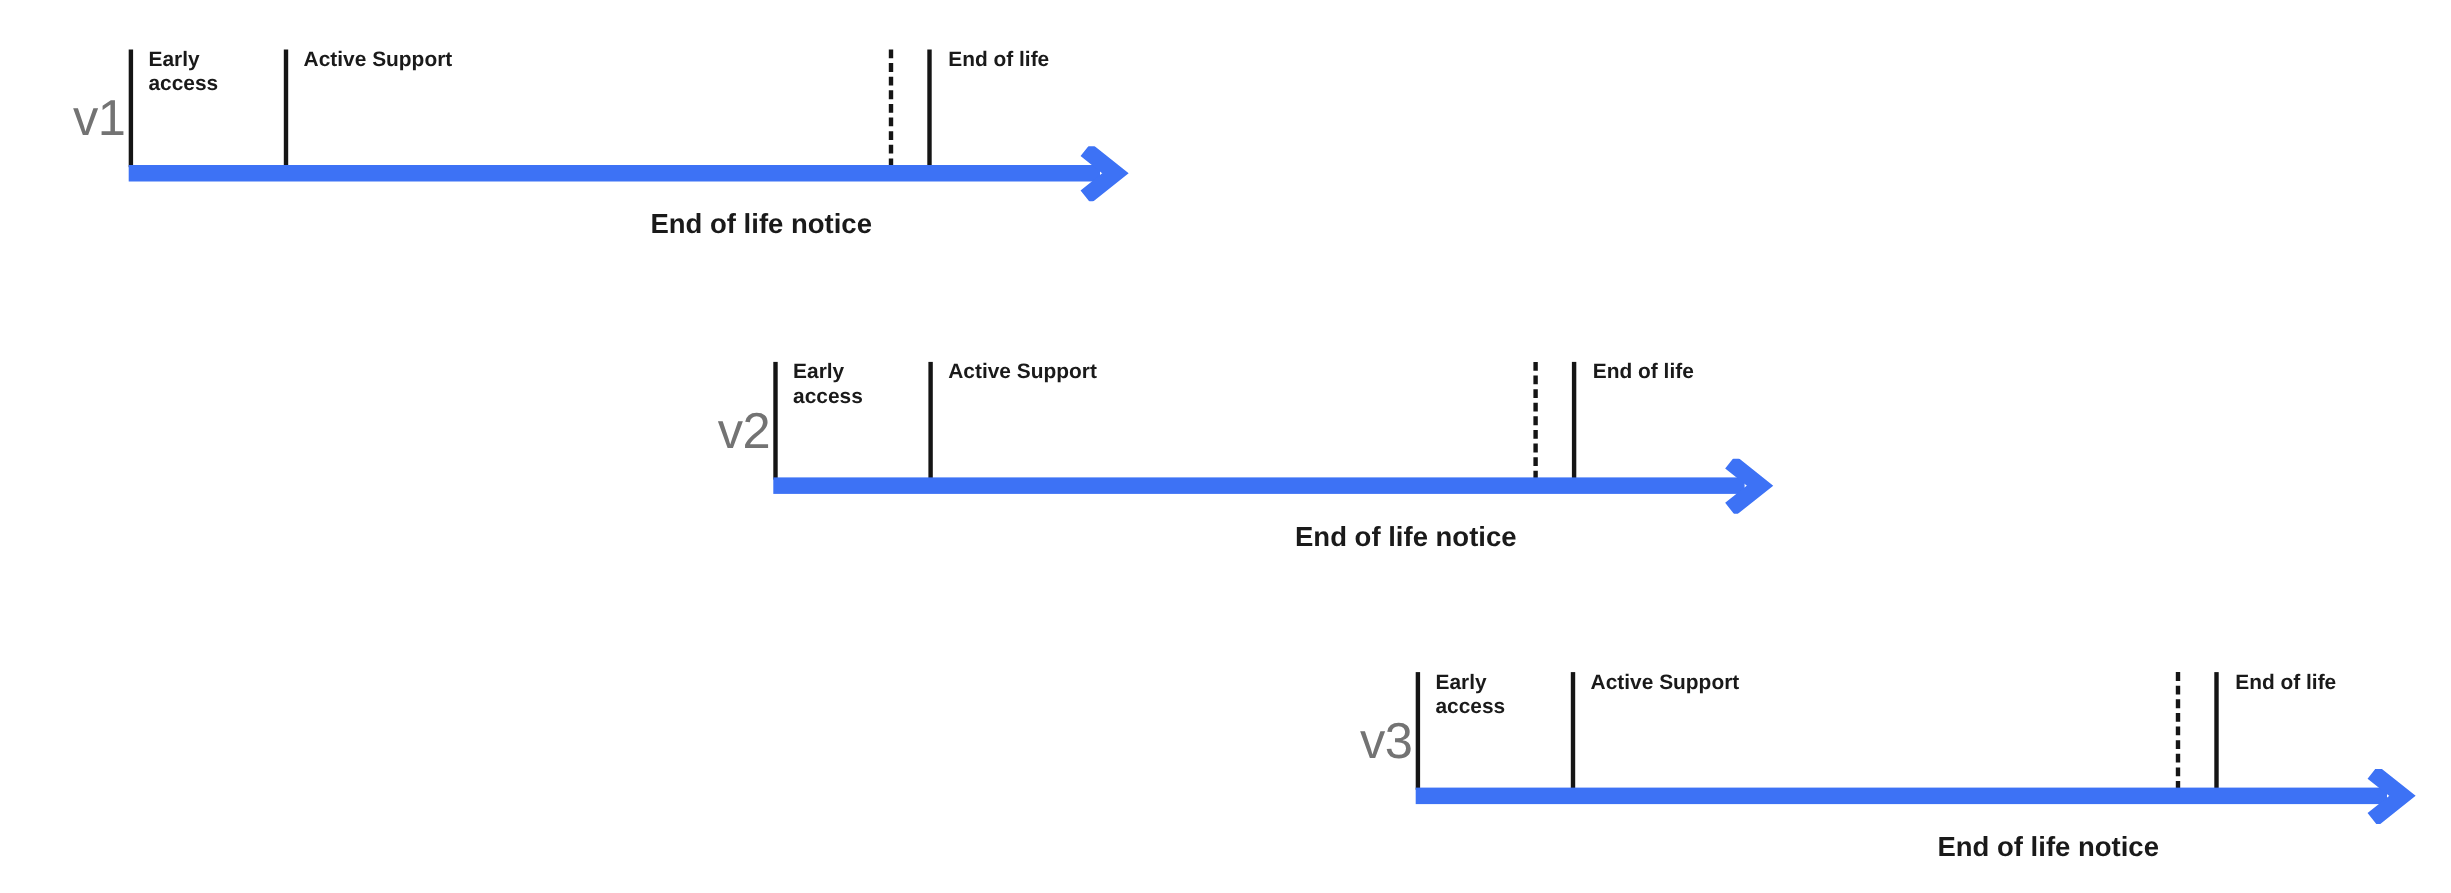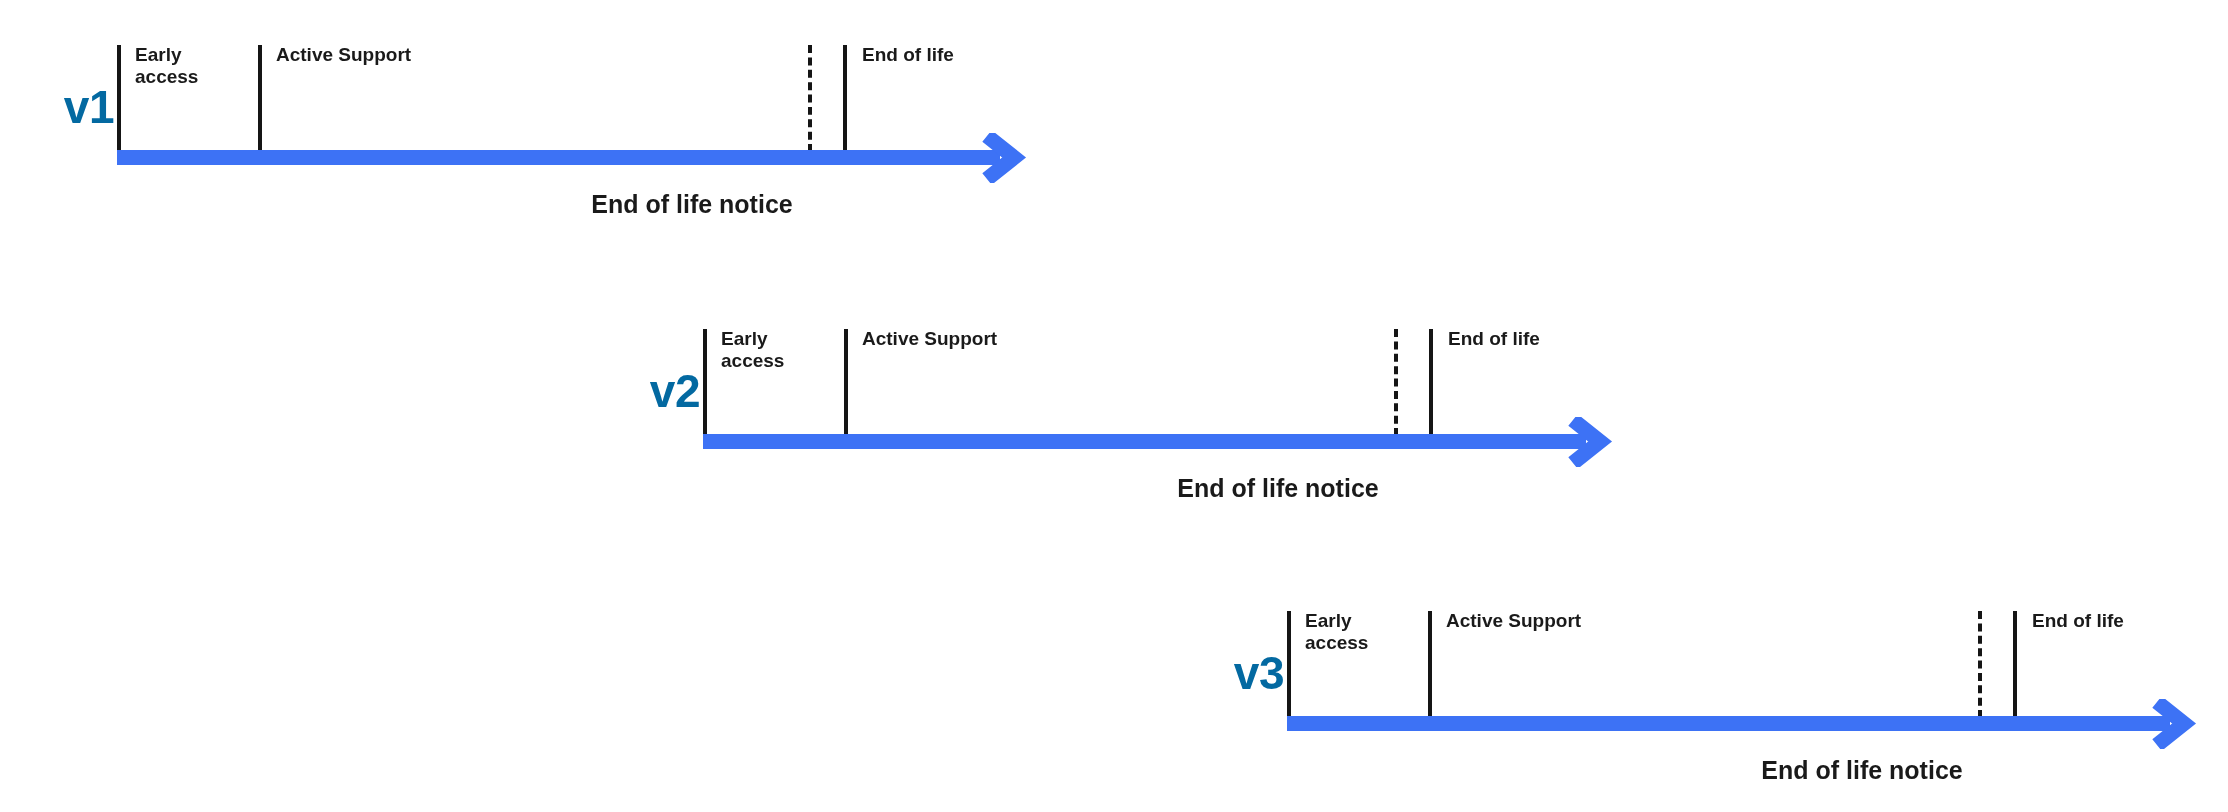--- a/index.html
+++ b/index.html
@@ -29,23 +29,23 @@
   }
 
   
   .version-label {
     position: absolute;
     left: 0px;
     top: 52px;
     width: 86px;
     text-align: right;
     font-size: 46px;
-    font-weight: bold;
+    font-weight: normal;
     line-height: 1;
-    color: #0369a1;
+    color: #737373;
     letter-spacing: -0.5px;
     white-space: nowrap;
   }
 
   
   .divider {
     position: absolute;
     top: 13px;
     width: 4px;
     height: 107px;

